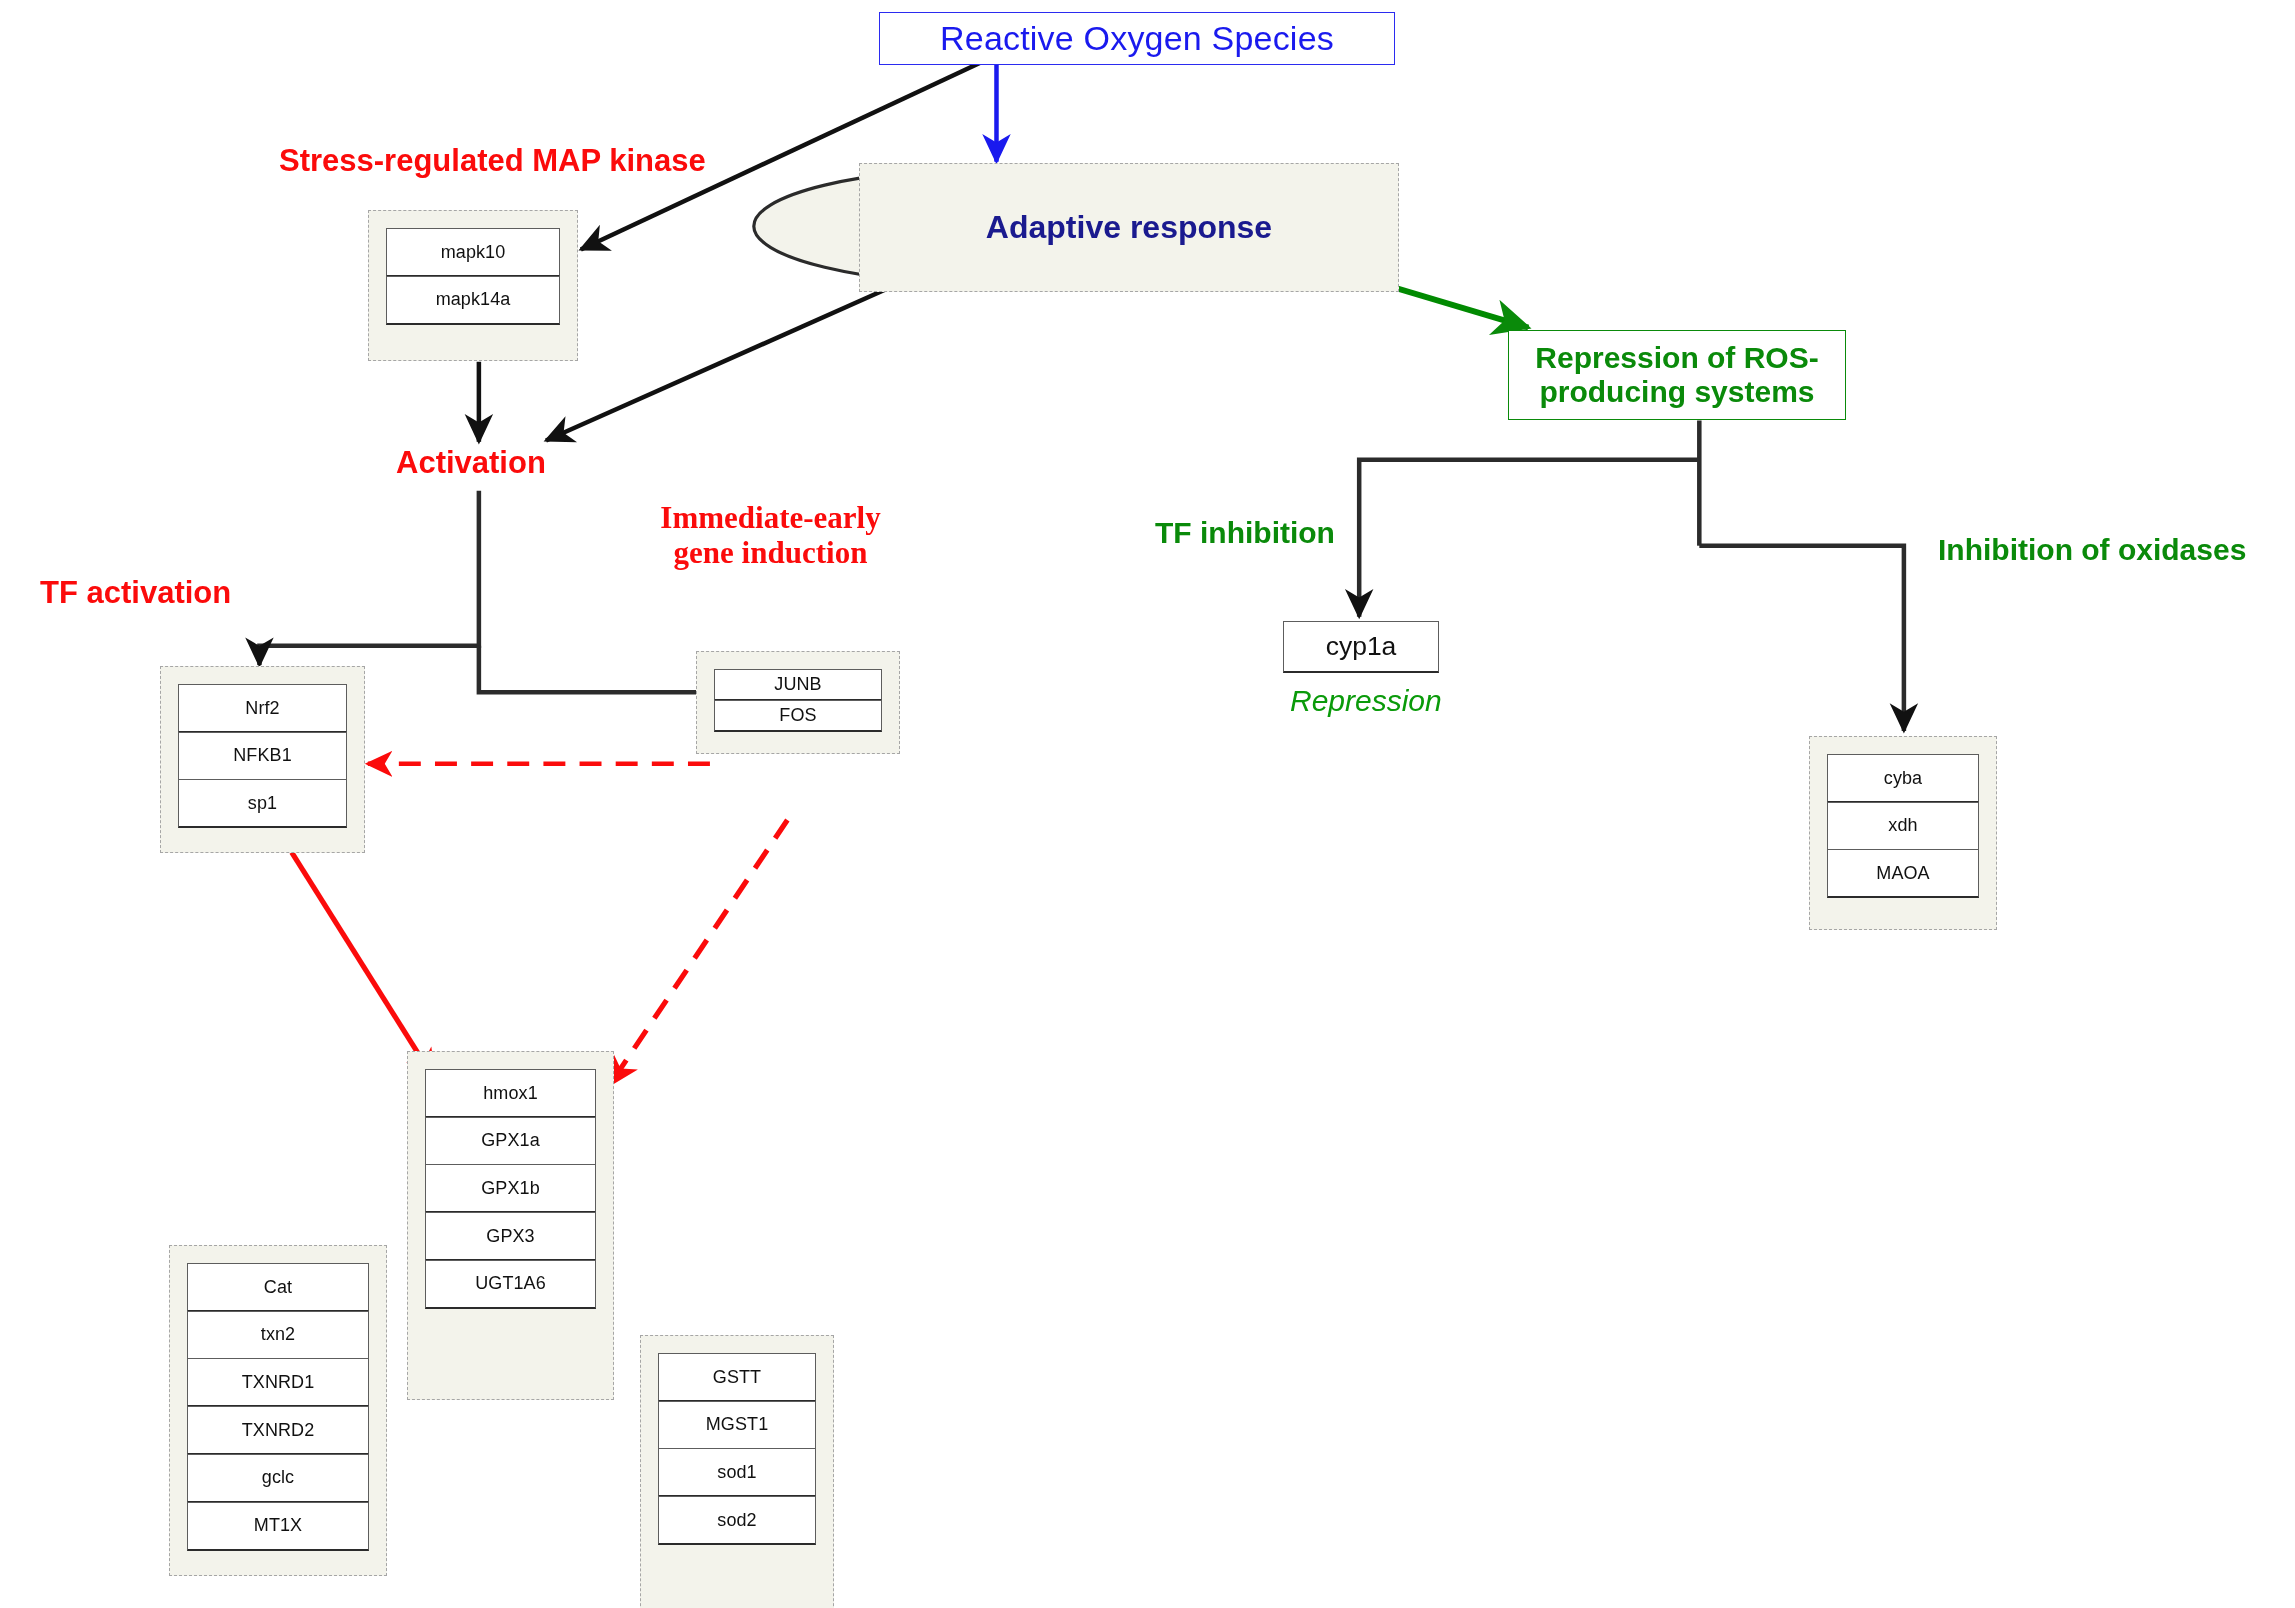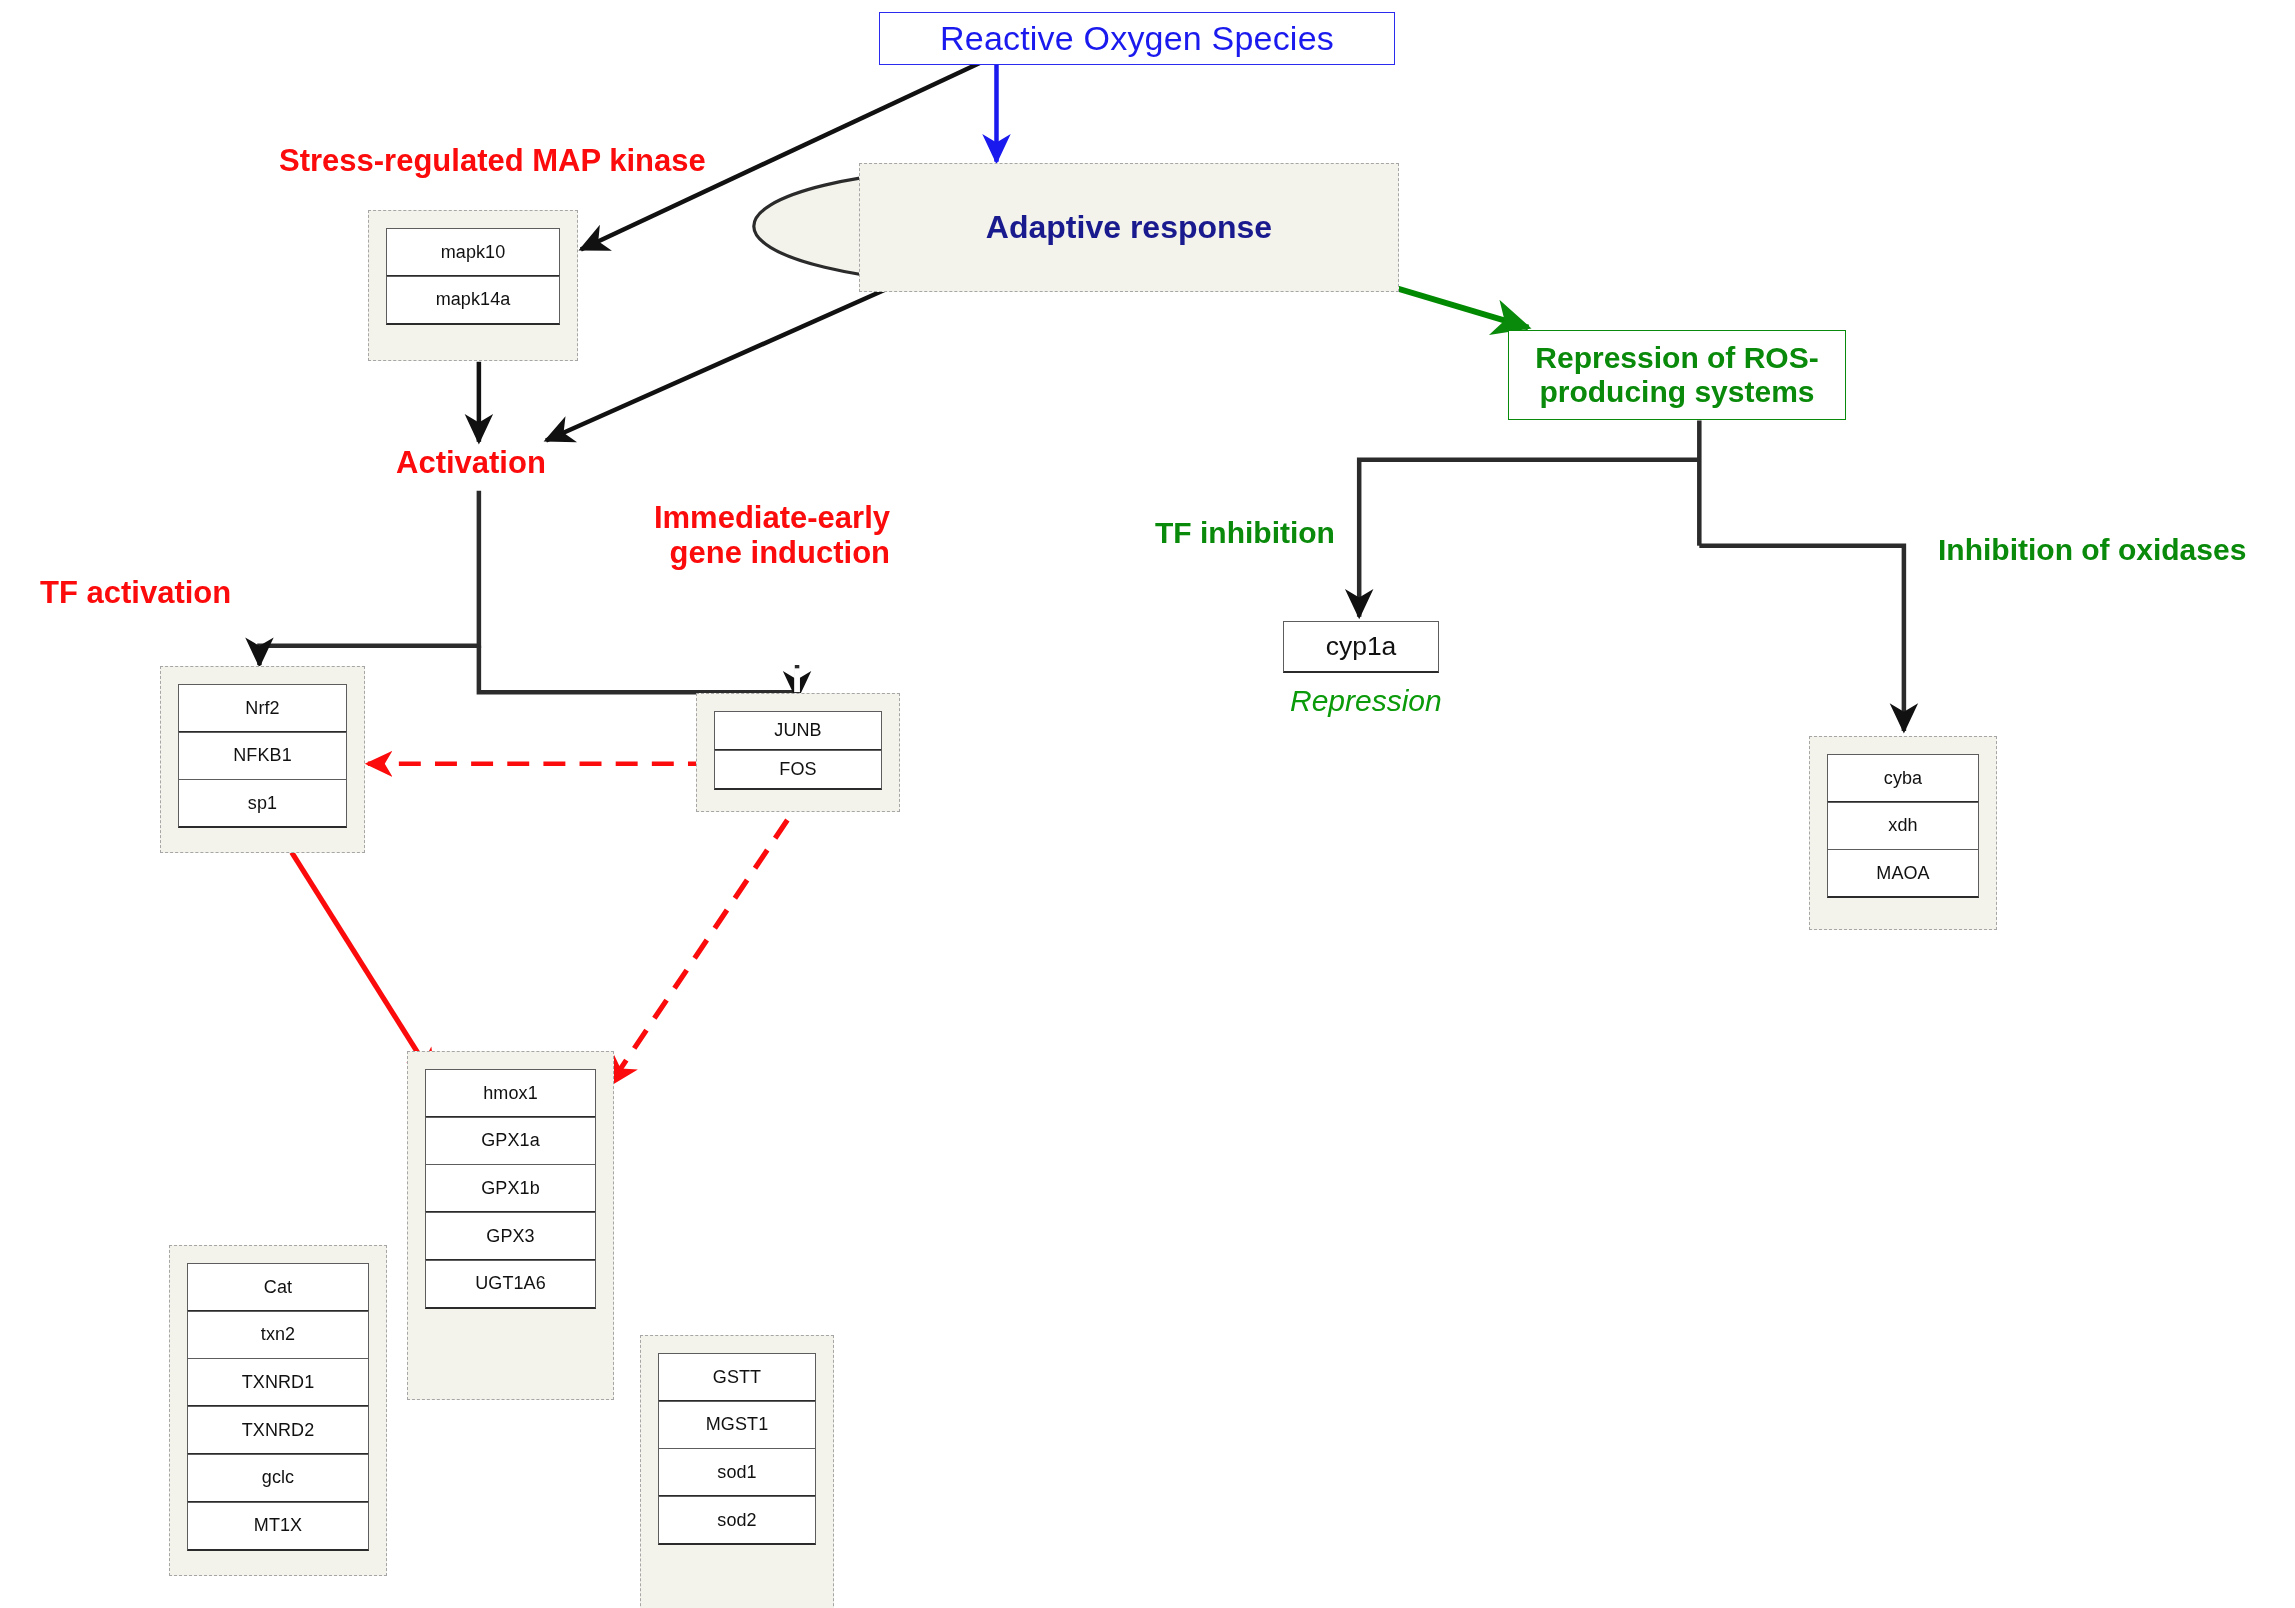--- a/index.html
+++ b/index.html
@@ -71,21 +71,21 @@
     position:relative;z-index:3;
     color:#1a1a8f;font-weight:bold;font-size:32px;
     white-space:nowrap;
   }
 
   
   .lbl{position:absolute;white-space:pre;line-height:1.14;}
   .lbl.red{color:#fb0b0b;font-weight:bold;font-size:31px;}
   .lbl.green{color:#0a8a0a;font-weight:bold;font-size:30px;}
   .lbl.green-it{color:#0a9a0a;font-style:italic;font-size:30px;}
-  .lbl.center{text-align:right;}
+  .lbl.center{text-align:center;font-family:Liberation Serif, serif;}
 </style>
 </head>
 <body>
 
 <div id="canvas">
 
   <svg id="wires" viewBox="0 0 3556 2492" xmlns="http://www.w3.org/2000/svg">
     <defs>
       <marker id="ah-black" viewBox="0 0 12 12" refX="10.5" refY="6" markerWidth="7" markerHeight="7" orient="auto-start-reverse">
         <path d="M0,0.6 L11.5,6 L0,11.4 L3.2,6 Z" fill="#111111"></path>
@@ -164,21 +164,21 @@
     <div class="gene">mapk10</div>
     <div class="gene">mapk14a</div>
   </div>
 
   <div class="group" style="left:160px;top:666px;width:205px;height:187px;">
     <div class="gene">Nrf2</div>
     <div class="gene">NFKB1</div>
     <div class="gene">sp1</div>
   </div>
 
-  <div class="group" style="left:696px;top:693px;width:204px;height:119px;justify-content:center;">
+  <div class="group" style="left:696px;top:651px;width:204px;height:103px;justify-content:center;">
     <div class="gene">JUNB</div>
     <div class="gene">FOS</div>
   </div>
 
   <div class="group" style="left:407px;top:1051px;width:207px;height:349px;">
     <div class="gene">hmox1</div>
     <div class="gene">GPX1a</div>
     <div class="gene">GPX1b</div>
     <div class="gene">GPX3</div>
     <div class="gene">UGT1A6</div>

